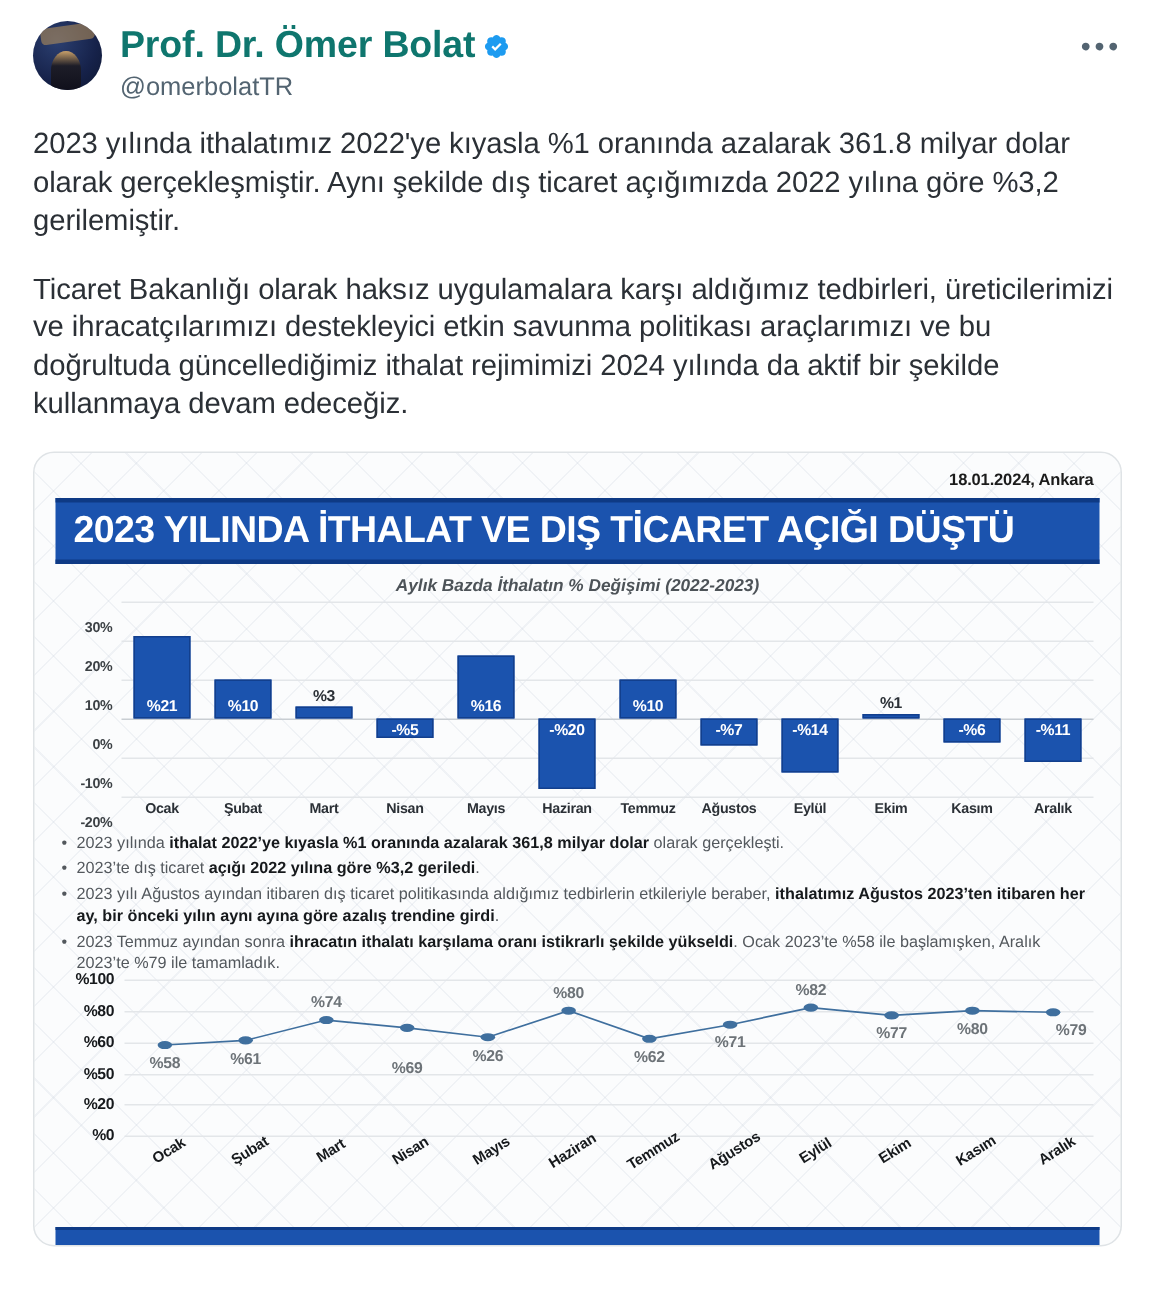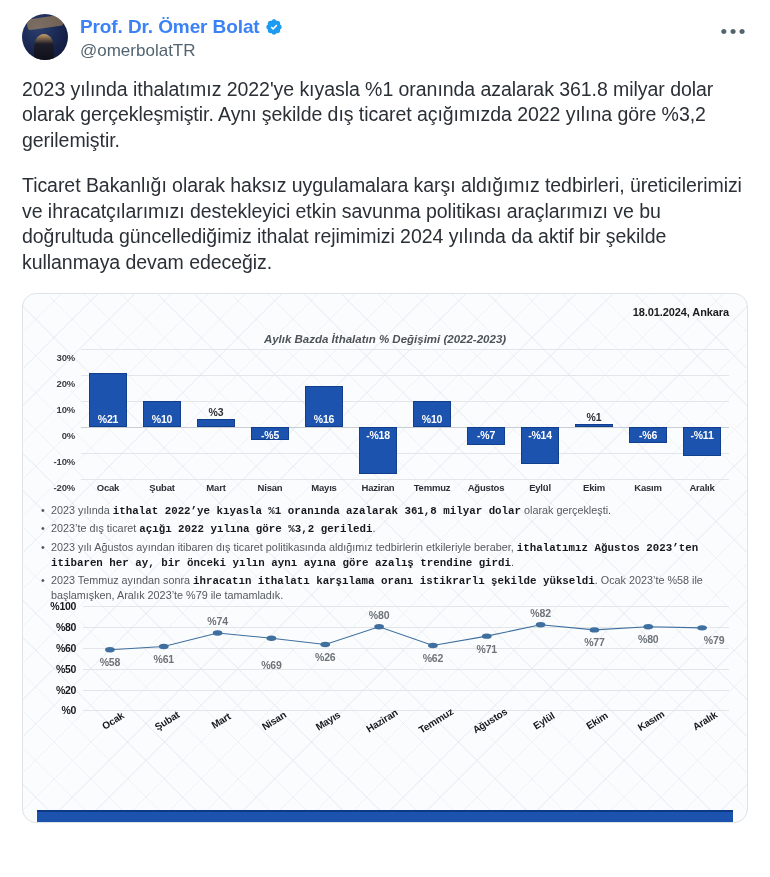--- a/index.html
+++ b/index.html
@@ -24,21 +24,21 @@
     content:""; position:absolute; left:12px; top:20px; width:20px; height:26px;
     background: linear-gradient(180deg,#c8a06a 0%, #1d1d28 38%, #10101c 100%);
     border-radius: 50% 50% 4px 4px;
   }
   .avatar::after{
     content:""; position:absolute; left:5px; top:3px; width:36px; height:11px;
     background: rgba(190,150,90,.55); transform: rotate(-8deg); border-radius:3px;
   }
   .names { padding-top:1px; }
   .name-row { display:flex; align-items:center; gap:5px; }
-  .display-name { font-size: 19px; font-weight: 700; letter-spacing:-.1px; color:#3b82f6; line-height:1.25; }
+  .display-name { font-size: 25px; font-weight: 700; letter-spacing:-.1px; color:#0f766e; line-height:1.25; }
   .verified { width:18px; height:18px; flex:0 0 18px; display:block; }
   .handle { font-size: 17px; color:#536471; line-height:1.35; margin-top:1px; }
   .more-btn {
     position:absolute; right: 22px; top: 22px;
     color:#536471; font-size:19px; letter-spacing:2.5px; line-height:1;
     cursor:pointer; user-select:none;
   }
 
   
   .tweet-body { padding: 14px 22px 0 22px; }
@@ -71,21 +71,21 @@
     color:#fff; font-size: 25px; font-weight: 800; letter-spacing:-.4px;
     padding: 5px 12px 7px 12px; line-height: 1.05; white-space: nowrap;
   }
 
   
   .bar-title {
     text-align:center; font-size: 11.5px; font-style: italic; color:#4d5358;
     margin: 9px 0 4px 0; font-weight:600;
   }
   .barchart { position: relative; height: 150px; margin: 0 16px 0 16px; }
-  .bc-yaxis { position:absolute; left:0; top:8px; width: 40px; height: 130px; }
+  .bc-yaxis { position:absolute; left:0; top:18px; width: 40px; height: 130px; }
   .bc-ylab {
     position:absolute; right: 4px; font-size: 9.5px; font-weight:700; color:#3c4145;
     transform: translateY(-50%); letter-spacing:-.2px;
   }
   .bc-plot { position:absolute; left: 42px; right: 2px; top:0; height: 130px; }
   .gridline { position:absolute; left:0; right:0; height:1px; background:#e3e6e9; }
   .zeroline { background:#c9ced3; }
   .bars { position:absolute; inset:0; display:flex; }
   .bcol { flex:1 1 0; position:relative; }
   .bar {
@@ -103,21 +103,21 @@
   .bc-xaxis { position:absolute; left:42px; right:2px; top:133px; display:flex; }
   .bc-xlab {
     flex:1 1 0; text-align:center; font-size: 9.5px; font-weight:700;
     color:#2b3036; letter-spacing:-.2px;
   }
 
   
   .bullets { margin: 4px 18px 0 18px; }
   .bullet { display:flex; font-size: 10.8px; line-height: 14.2px; color:#53585d; margin-bottom: 3px; }
   .dot { flex:0 0 10px; color:#53585d; }
-  .bullet b { color:#16191c; font-weight: 800; font-family: Liberation Mono, monospace; }
+  .bullet b { color:#16191c; font-weight: 800; }
 
   
   .linechart { position:relative; height: 148px; margin: 4px 16px 0 16px; }
   .lc-yaxis { position:absolute; left:0; top:0; width:42px; height: 104px; }
   .lc-ylab {
     position:absolute; right:5px; font-size:10.5px; font-weight:800; color:#16191c;
     transform: translateY(-50%); letter-spacing:-.3px;
   }
   .lc-plot { position:absolute; left:44px; right:2px; top:0; height:104px; }
   .lc-svg { position:absolute; inset:0; width:100%; height:100%; overflow:visible; }
@@ -157,20 +157,21 @@
   </div>
 </div>
 
 <div class="tweet-body">
   <p class="tweet-p">2023 yılında ithalatımız 2022'ye kıyasla %1 oranında azalarak 361.8 milyar dolar olarak gerçekleşmiştir. Aynı şekilde dış ticaret açığımızda 2022 yılına göre %3,2 gerilemiştir.</p>
   <p class="tweet-p">Ticaret Bakanlığı olarak haksız uygulamalara karşı aldığımız tedbirleri, üreticilerimizi ve ihracatçılarımızı destekleyici etkin savunma politikası araçlarımızı ve bu doğrultuda güncellediğimiz ithalat rejimimizi 2024 yılında da aktif bir şekilde kullanmaya devam edeceğiz.</p>
 </div>
 
 <div class="card">
   <div class="card-date">18.01.2024, Ankara</div>
+  <div class="banner">2023 YILINDA İTHALAT VE DIŞ TİCARET AÇIĞI DÜŞTÜ</div>
 
   <div class="bar-title">Aylık Bazda İthalatın % Değişimi (2022-2023)</div>
 
   <div class="barchart">
     <div class="bc-yaxis" id="bcY">
         <div class="bc-ylab" style="top: 0px;">30%</div>
         <div class="bc-ylab" style="top: 26px;">20%</div>
         <div class="bc-ylab" style="top: 52px;">10%</div>
         <div class="bc-ylab" style="top: 78px;">0%</div>
         <div class="bc-ylab" style="top: 104px;">-10%</div>
@@ -199,21 +200,21 @@
           <div class="bcol">
             <div class="bar neg" style="top: 78px; height: 13px;"></div>
             <div class="bval" style="top: 80px;">-%5</div>
           </div>
           <div class="bcol">
             <div class="bar pos" style="bottom: 52px; height: 41.6px;"></div>
             <div class="bval" style="top: 64px;">%16</div>
           </div>
           <div class="bcol">
             <div class="bar neg" style="top: 78px; height: 46.8px;"></div>
-            <div class="bval" style="top: 80px;">-%18</div>
+            <div class="bval" style="top: 80px;">-%20</div>
           </div>
           <div class="bcol">
             <div class="bar pos" style="bottom: 52px; height: 26px;"></div>
             <div class="bval" style="top: 64px;">%10</div>
           </div>
           <div class="bcol">
             <div class="bar neg" style="top: 78px; height: 18.2px;"></div>
             <div class="bval" style="top: 80px;">-%7</div>
           </div>
           <div class="bcol">

